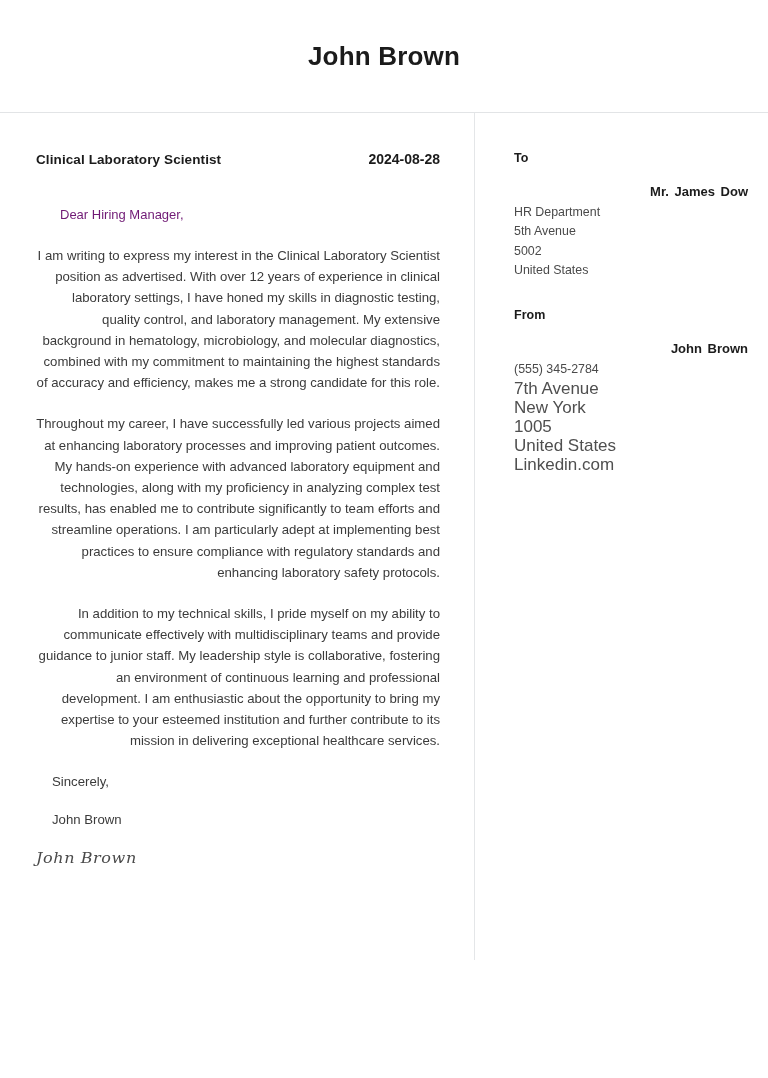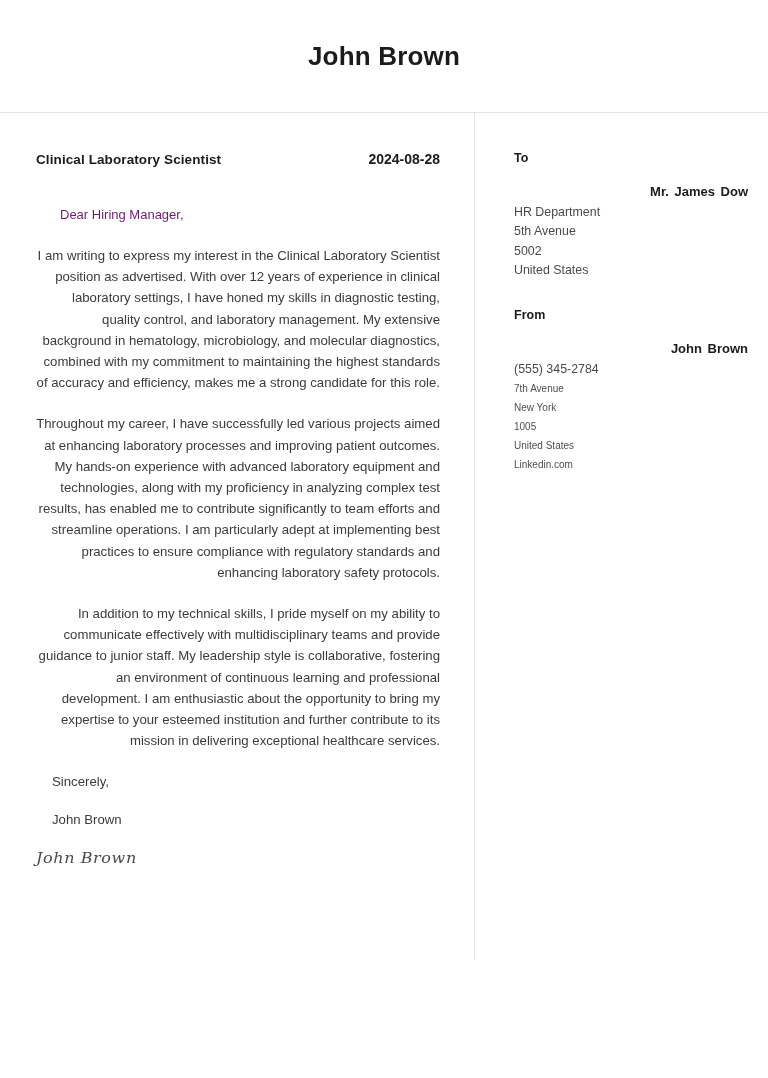--- a/index.html
+++ b/index.html
@@ -130,21 +130,21 @@
     margin-bottom: 1px;
     word-spacing: 2px;
     text-align: right;
   }
   .side-line {
     font-size: 12.4px;
     color: #4a4a4a;
     line-height: 19.3px;
   }
   .side-line.small {
-    font-size: 10px;
+    font-size: 17px;
     color: #4f4f4f;
     line-height: 19px;
   }
 </style>
 </head>
 <body>
 
 <div class="doc-header">
   <div class="name">John Brown</div>
 </div>

